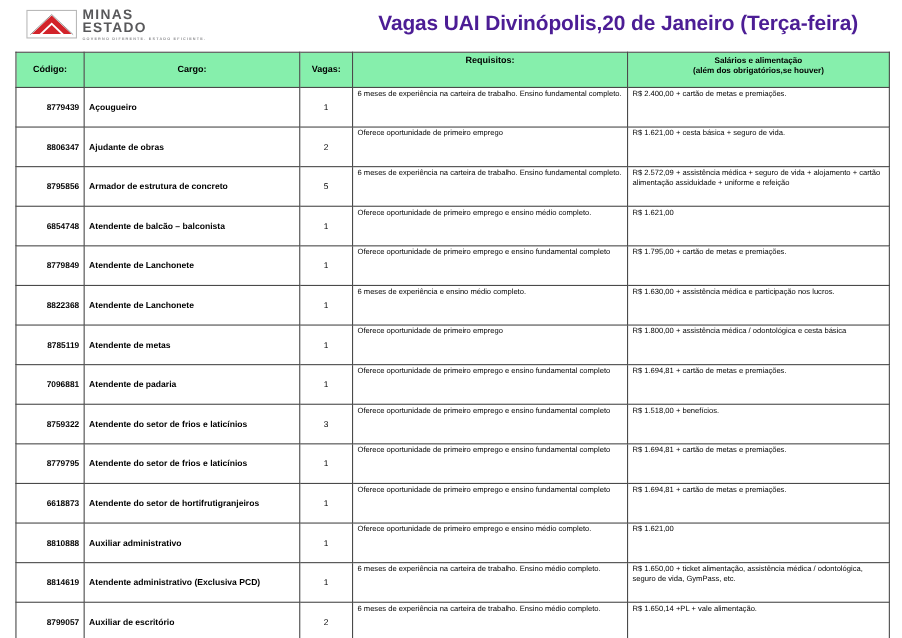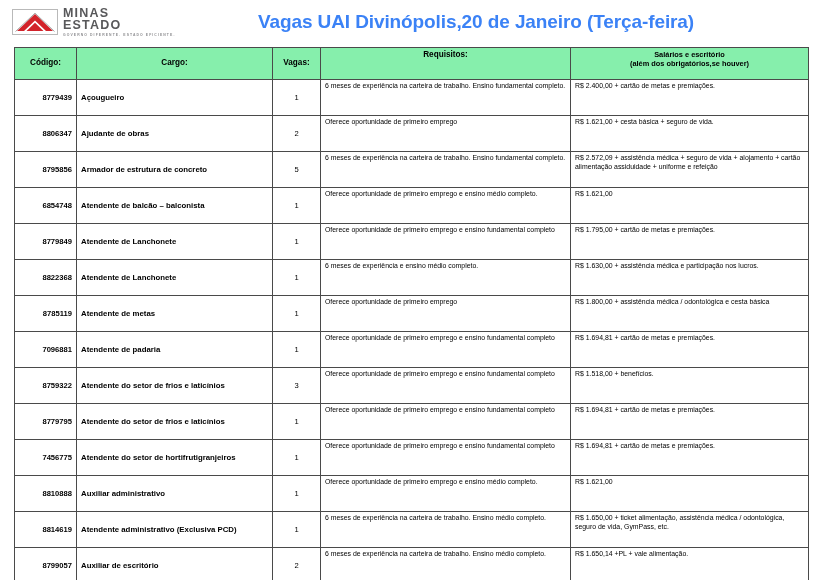--- a/index.html
+++ b/index.html
@@ -15,21 +15,21 @@
     width: 820px; height: 580px;
     background: #ffffff;
   }
 
   
   .header {
     position: relative;
     height: 44px;
     display: flex;
     align-items: center;
-    padding-left: 12px;
+    padding-left: 24px;
   }
   .logo {
     width: 160px;
     height: 34px;
     display: flex;
     align-items: center;
     gap: 5px;
     flex: none;
   }
   .logo-mark {
@@ -54,24 +54,24 @@
   .logo-tag {
     margin-top: 2px;
     font-size: 3.4px;
     letter-spacing: 1.1px;
     color: #8d8d90;
     font-weight: bold;
     white-space: nowrap;
   }
   .doc-title {
     flex: 1;
-    text-align: center;
+    text-align: right;
     font-size: 19px;
     font-weight: bold;
-    color: #3b82f6;
+    color: #4c1d95;
     letter-spacing: -0.1px;
     padding-right: 40px;
   }
 
   
   .table-wrap {
     position: absolute;
     left: 14px;
     top: 47px;
     width: 794px;
@@ -135,21 +135,21 @@
 
   <div class="table-wrap">
     <table class="vagas">
       <thead>
         <tr>
           <th class="c-codigo">Código:</th>
           <th class="c-cargo">Cargo:</th>
           <th class="c-vagas">Vagas:</th>
           <th class="c-requis">Requisitos:</th>
           <th class="c-salario">
-            <span class="hdr-sub">Salários e escritório</span>
+            <span class="hdr-sub">Salários e alimentação</span>
             <span class="hdr-sub">(além dos obrigatórios,se houver)</span>
           </th>
         </tr>
       </thead>
       <tbody id="tbody">
           <tr>
             <td class="c-codigo">8779439</td>
             <td class="c-cargo">Açougueiro</td>
             <td class="c-vagas">1</td>
             <td class="c-requis">6 meses de experiência na carteira de trabalho. Ensino fundamental completo.</td>
@@ -212,21 +212,21 @@
             <td class="c-salario">R$ 1.518,00 + benefícios.</td>
           </tr>
           <tr>
             <td class="c-codigo">8779795</td>
             <td class="c-cargo">Atendente do setor de frios e laticínios</td>
             <td class="c-vagas">1</td>
             <td class="c-requis">Oferece oportunidade de primeiro emprego e ensino fundamental completo</td>
             <td class="c-salario">R$ 1.694,81 + cartão de metas e premiações.</td>
           </tr>
           <tr>
-            <td class="c-codigo">7456775</td>
+            <td class="c-codigo">6618873</td>
             <td class="c-cargo">Atendente do setor de hortifrutigranjeiros</td>
             <td class="c-vagas">1</td>
             <td class="c-requis">Oferece oportunidade de primeiro emprego e ensino fundamental completo</td>
             <td class="c-salario">R$ 1.694,81 + cartão de metas e premiações.</td>
           </tr>
           <tr>
             <td class="c-codigo">8810888</td>
             <td class="c-cargo">Auxiliar administrativo</td>
             <td class="c-vagas">1</td>
             <td class="c-requis">Oferece oportunidade de primeiro emprego e ensino médio completo.</td>

